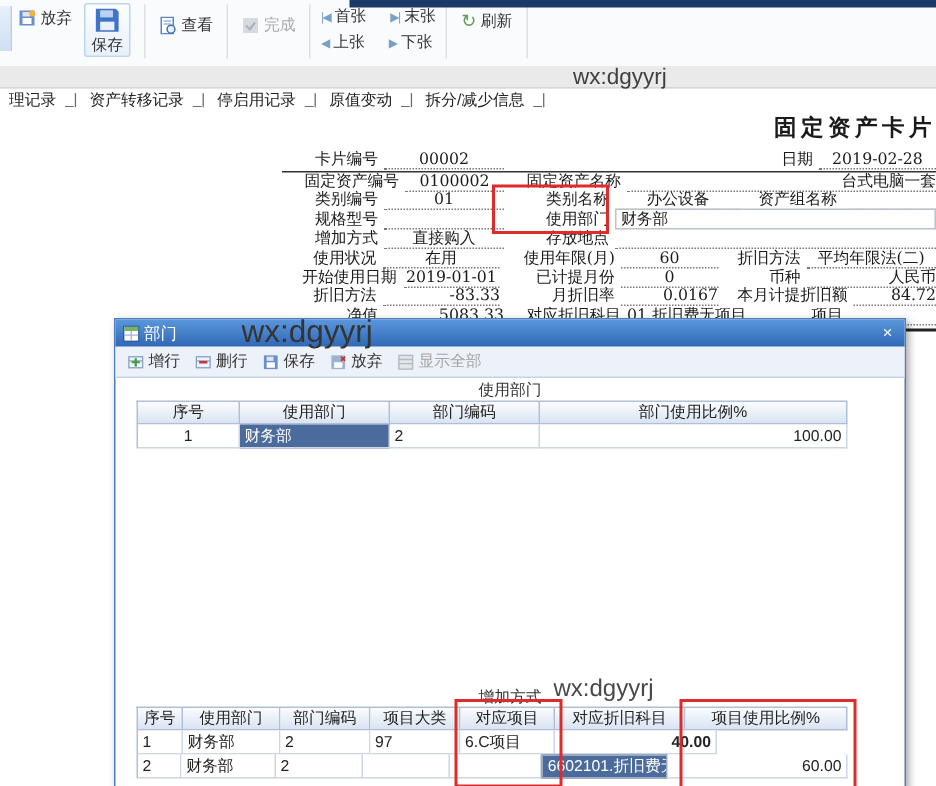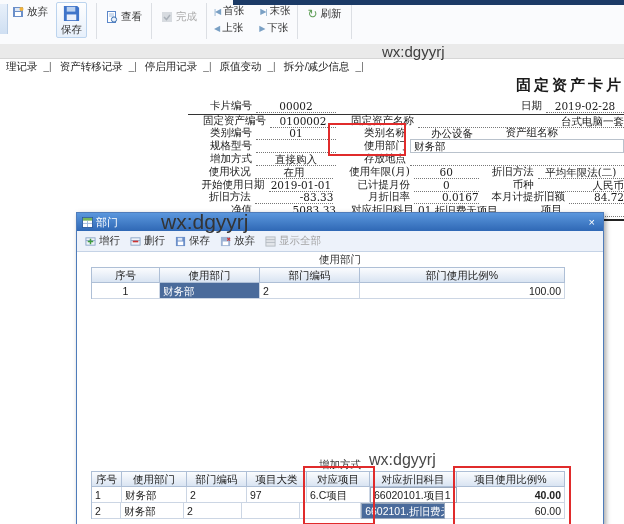--- a/index.html
+++ b/index.html
@@ -336,21 +336,20 @@
           <div class="th" style="width: 63px;">对应项目</div>
           <div class="th" style="width: 87px;">对应折旧科目</div>
           <div class="th" style="width: 108px;">项目使用比例%</div>
         </div>
         <div class="trow">
           <div class="td" style="width: 30px;">1</div>
           <div class="td" style="width: 65px;">财务部</div>
           <div class="td" style="width: 60px;">2</div>
           <div class="td" style="width: 60px;">97</div>
           <div class="td" style="width: 63px;">6.C项目</div>
-          <div class="td combo" style="width: 87px;">66020101.项目1</div>
           <div class="td num" style="width: 108px; font-weight: bold;">40.00</div>
         </div>
         <div class="trow">
           <div class="td" style="width: 30px;">2</div>
           <div class="td" style="width: 65px;">财务部</div>
           <div class="td" style="width: 60px;">2</div>
           <div class="td" style="width: 60px;"></div>
           <div class="td" style="width: 63px;"></div>
           <div class="td combo sel" style="width: 87px;">6602101.折旧费无项目</div>
           <div class="td num" style="width: 124px;">60.00</div>

